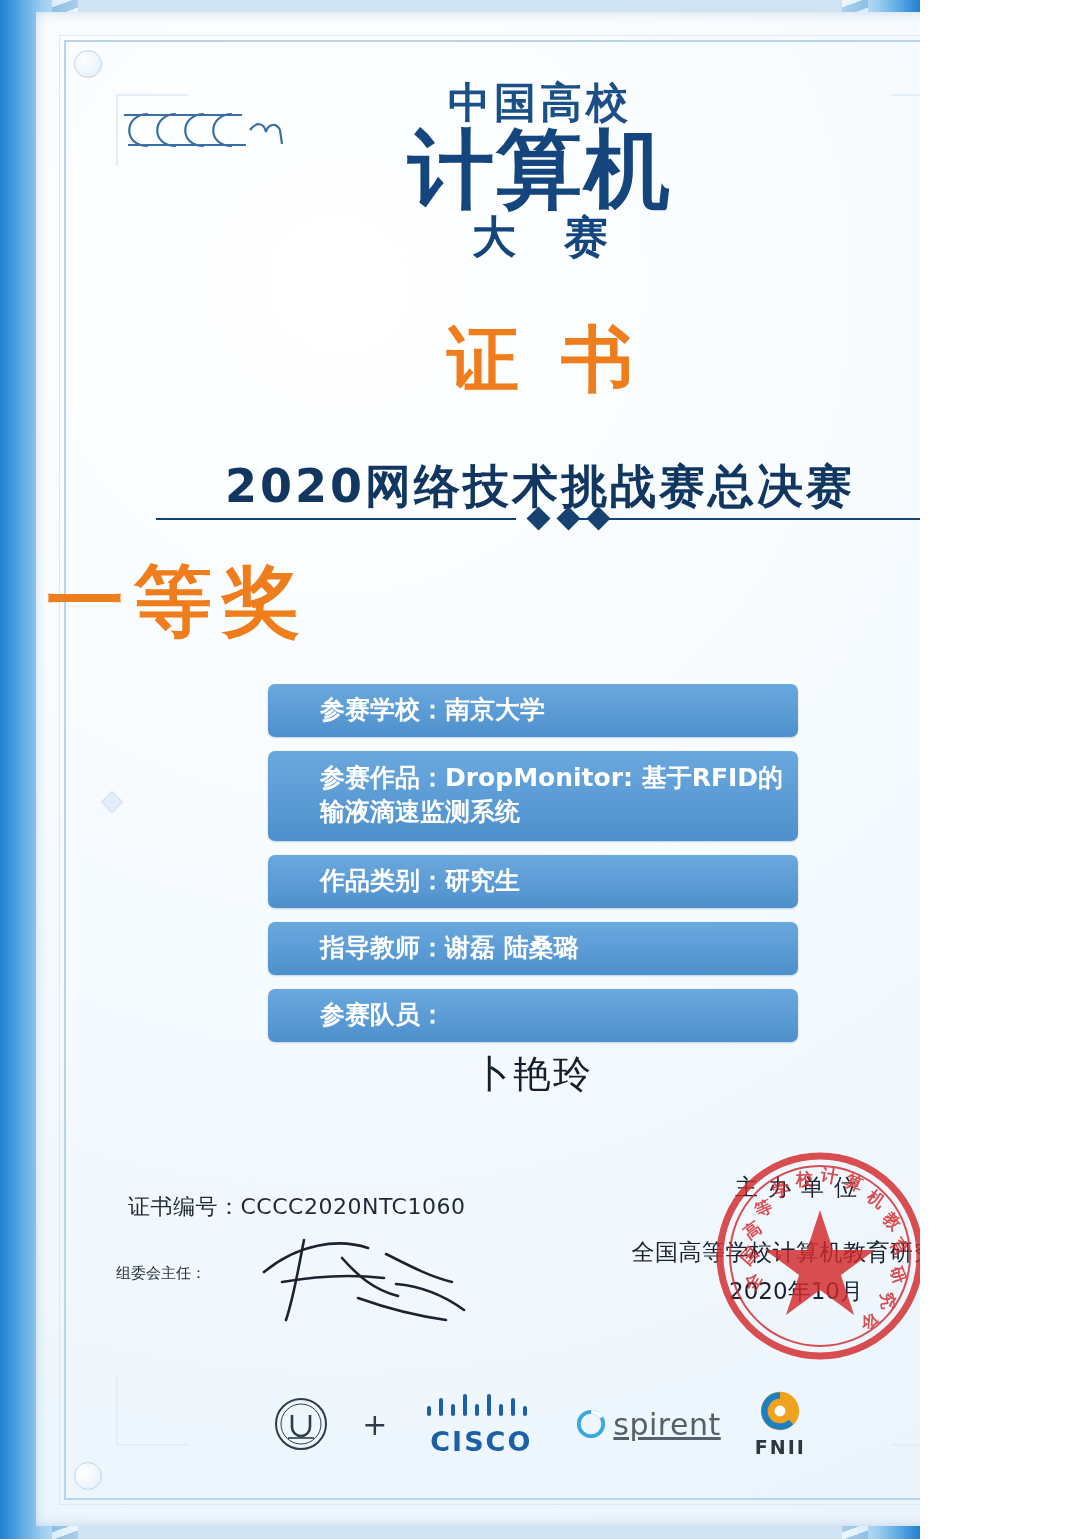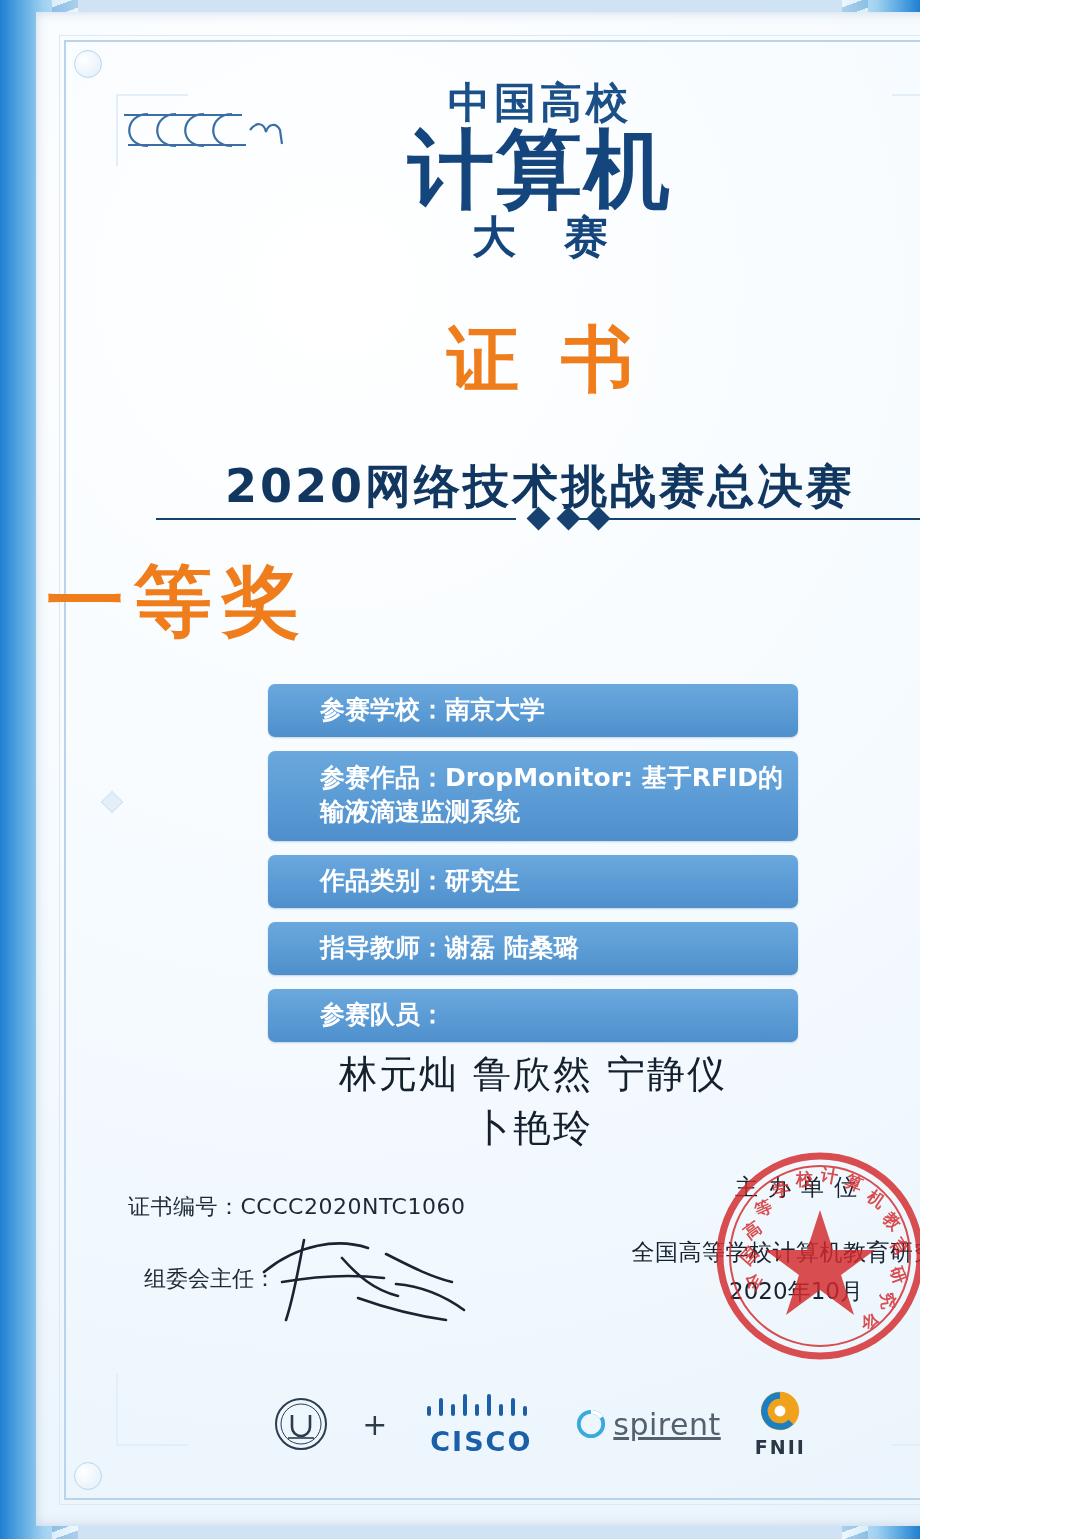--- a/index.html
+++ b/index.html
@@ -248,24 +248,24 @@
     position: absolute;
     left: 92px;
     top: 1180px;
     font-family: "DejaVu Sans", sans-serif;
     font-size: 22px;
     color: #1d2a36;
     letter-spacing: 0.5px;
   }
   .chair {
     position: absolute;
-    left: 108px;
+    left: 80px;
     top: 1252px;
     font-family: "DejaVu Sans", sans-serif;
-    font-size: 22px;
+    font-size: 15px;
     color: #1d2a36;
   }
   .signature {
     position: absolute;
     left: 210px;
     top: 1212px;
     width: 250px;
     height: 110px;
   }
 
@@ -412,21 +412,20 @@
       </div>
       <div class="field-bar">
         <span>指导教师：</span><span class="val">谢磊  陆桑璐</span>
       </div>
       <div class="field-bar">
         <span>参赛队员：</span>
       </div>
     </div>
 
     <div class="members">
-      <div>林元灿  鲁欣然  宁静仪</div>
       <div class="row2">卜艳玲</div>
     </div>
 
     <div class="cert-no">
       <span>证书编号：</span><span>CCCC2020NTC1060</span>
     </div>
     <div class="chair">组委会主任：</div>
 
     <div class="signature">
       <svg viewBox="0 0 250 110" width="250" height="110">

